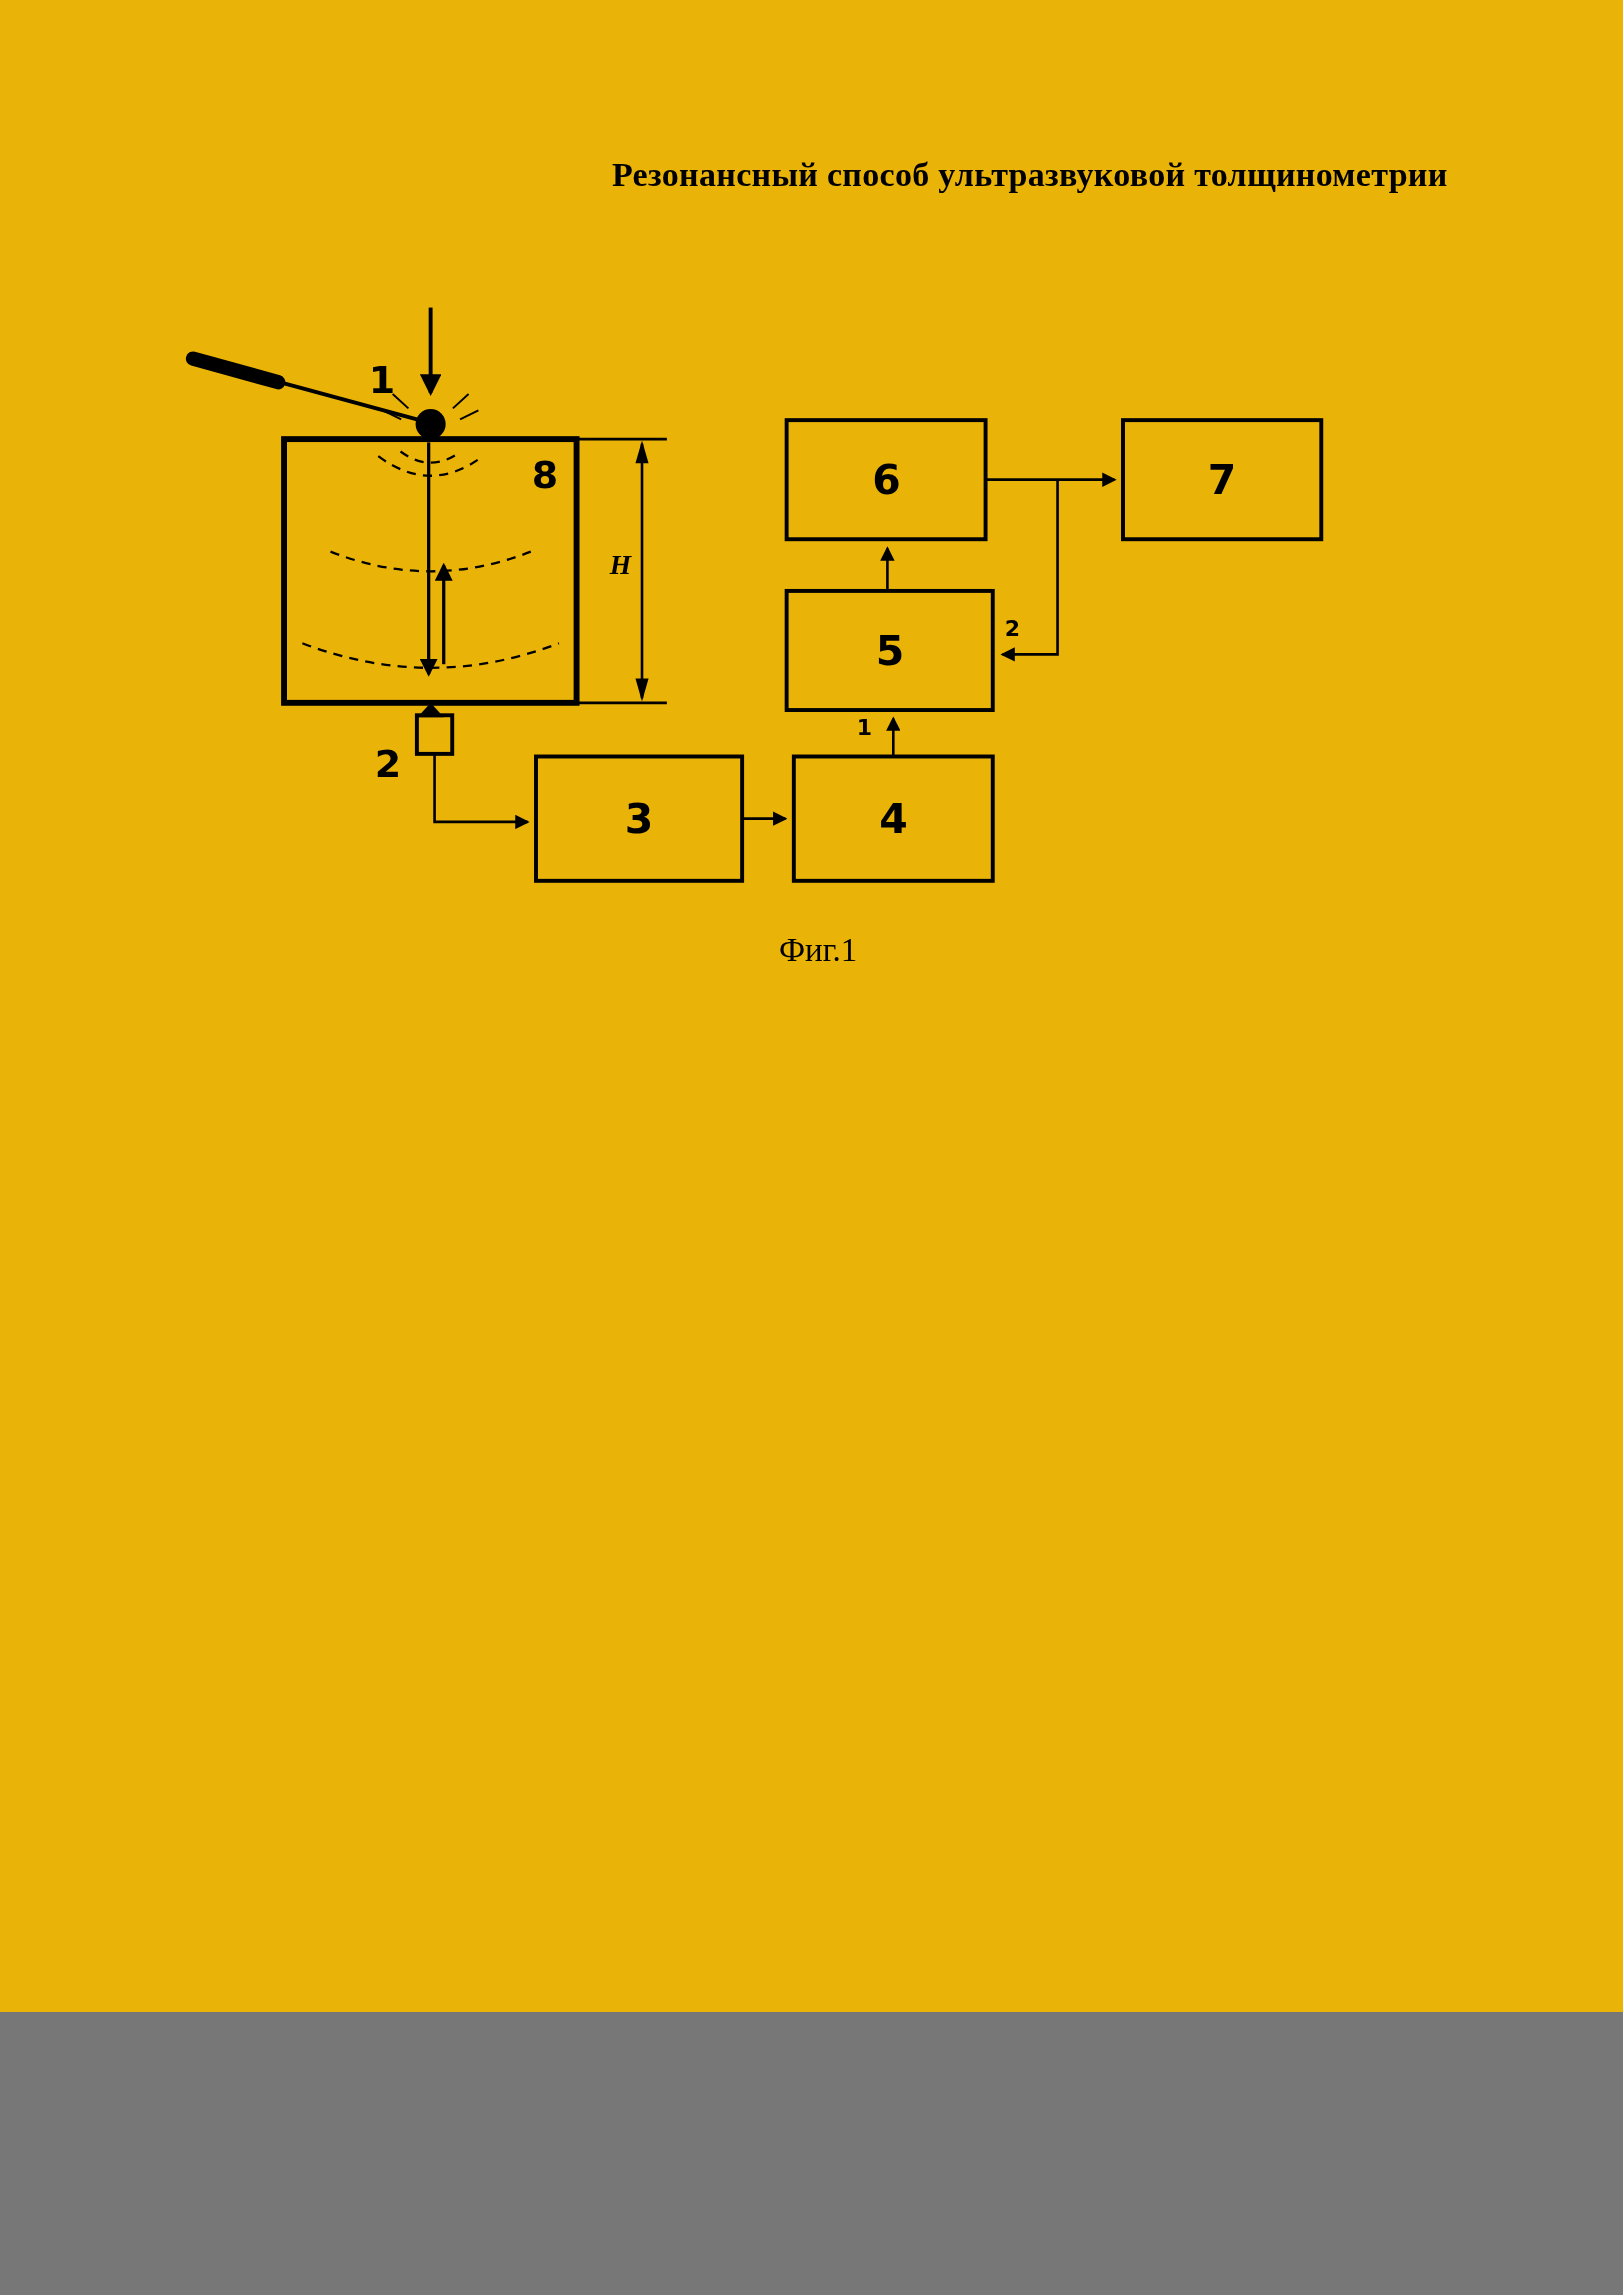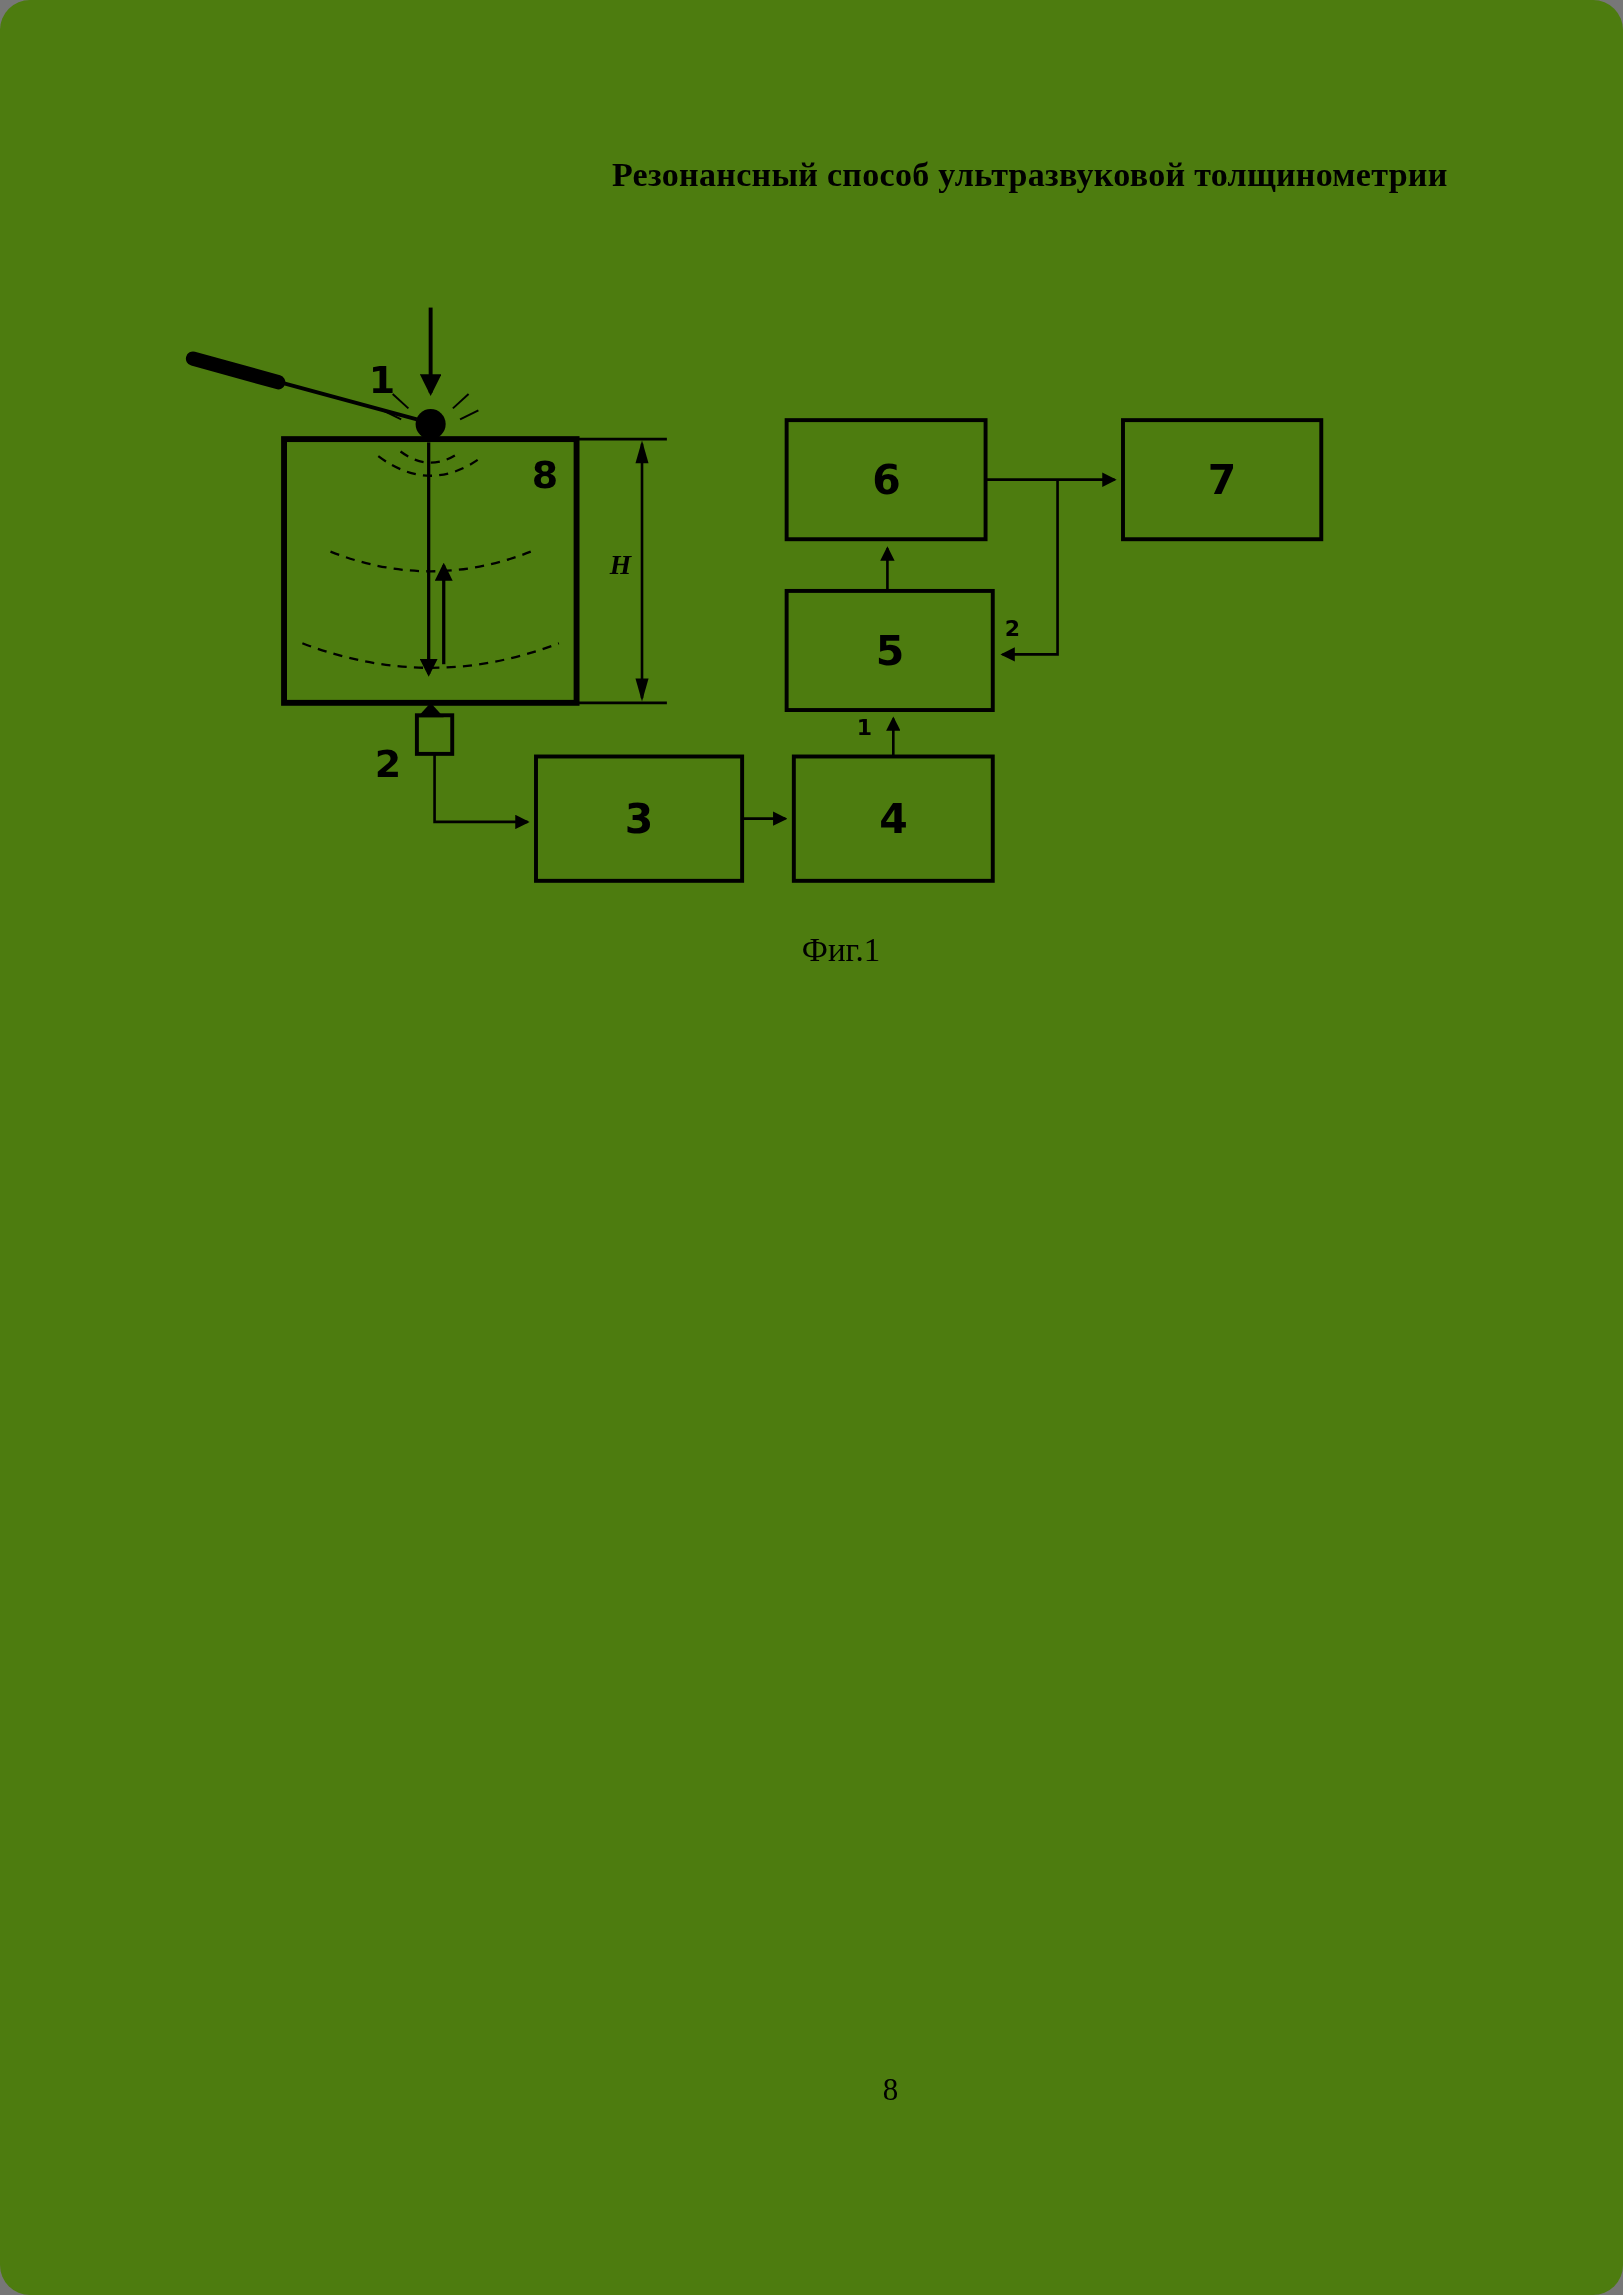--- a/index.html
+++ b/index.html
@@ -3,26 +3,25 @@
 <meta charset="utf-8">
 <style>
   html, body {
     margin: 0;
     padding: 0;
     background: #777;
   }
   .page {
     position: relative;
     width: 1623px;
-    height: 2295px;
-    background: #4d7c0f;
+    height: 2012px;
+    background: #eab308;
     overflow: hidden;
     font-family: "Liberation Serif", serif;
     color: #000;
-    border-radius: 30px;
   }
   .abs { position: absolute; }
   .doc-title {
     left: 612px;
     top: 156px;
     width: 916px;
     font-size: 34px;
     font-weight: 600;
     letter-spacing: 0.3px;
     white-space: nowrap;
@@ -61,21 +60,21 @@
     font-weight: bold;
     font-size: 27.5px;
     text-align: center;
     line-height: 1;
   }
   .fig-caption {
     left: 779px;
     top: 932px;
     width: 124px;
     font-size: 33px;
-    text-align: center;
+    text-align: left;
   }
   .page-number {
     left: 848px;
     top: 2072px;
     width: 85px;
     font-size: 31px;
     text-align: center;
   }
 </style>
 </head>

